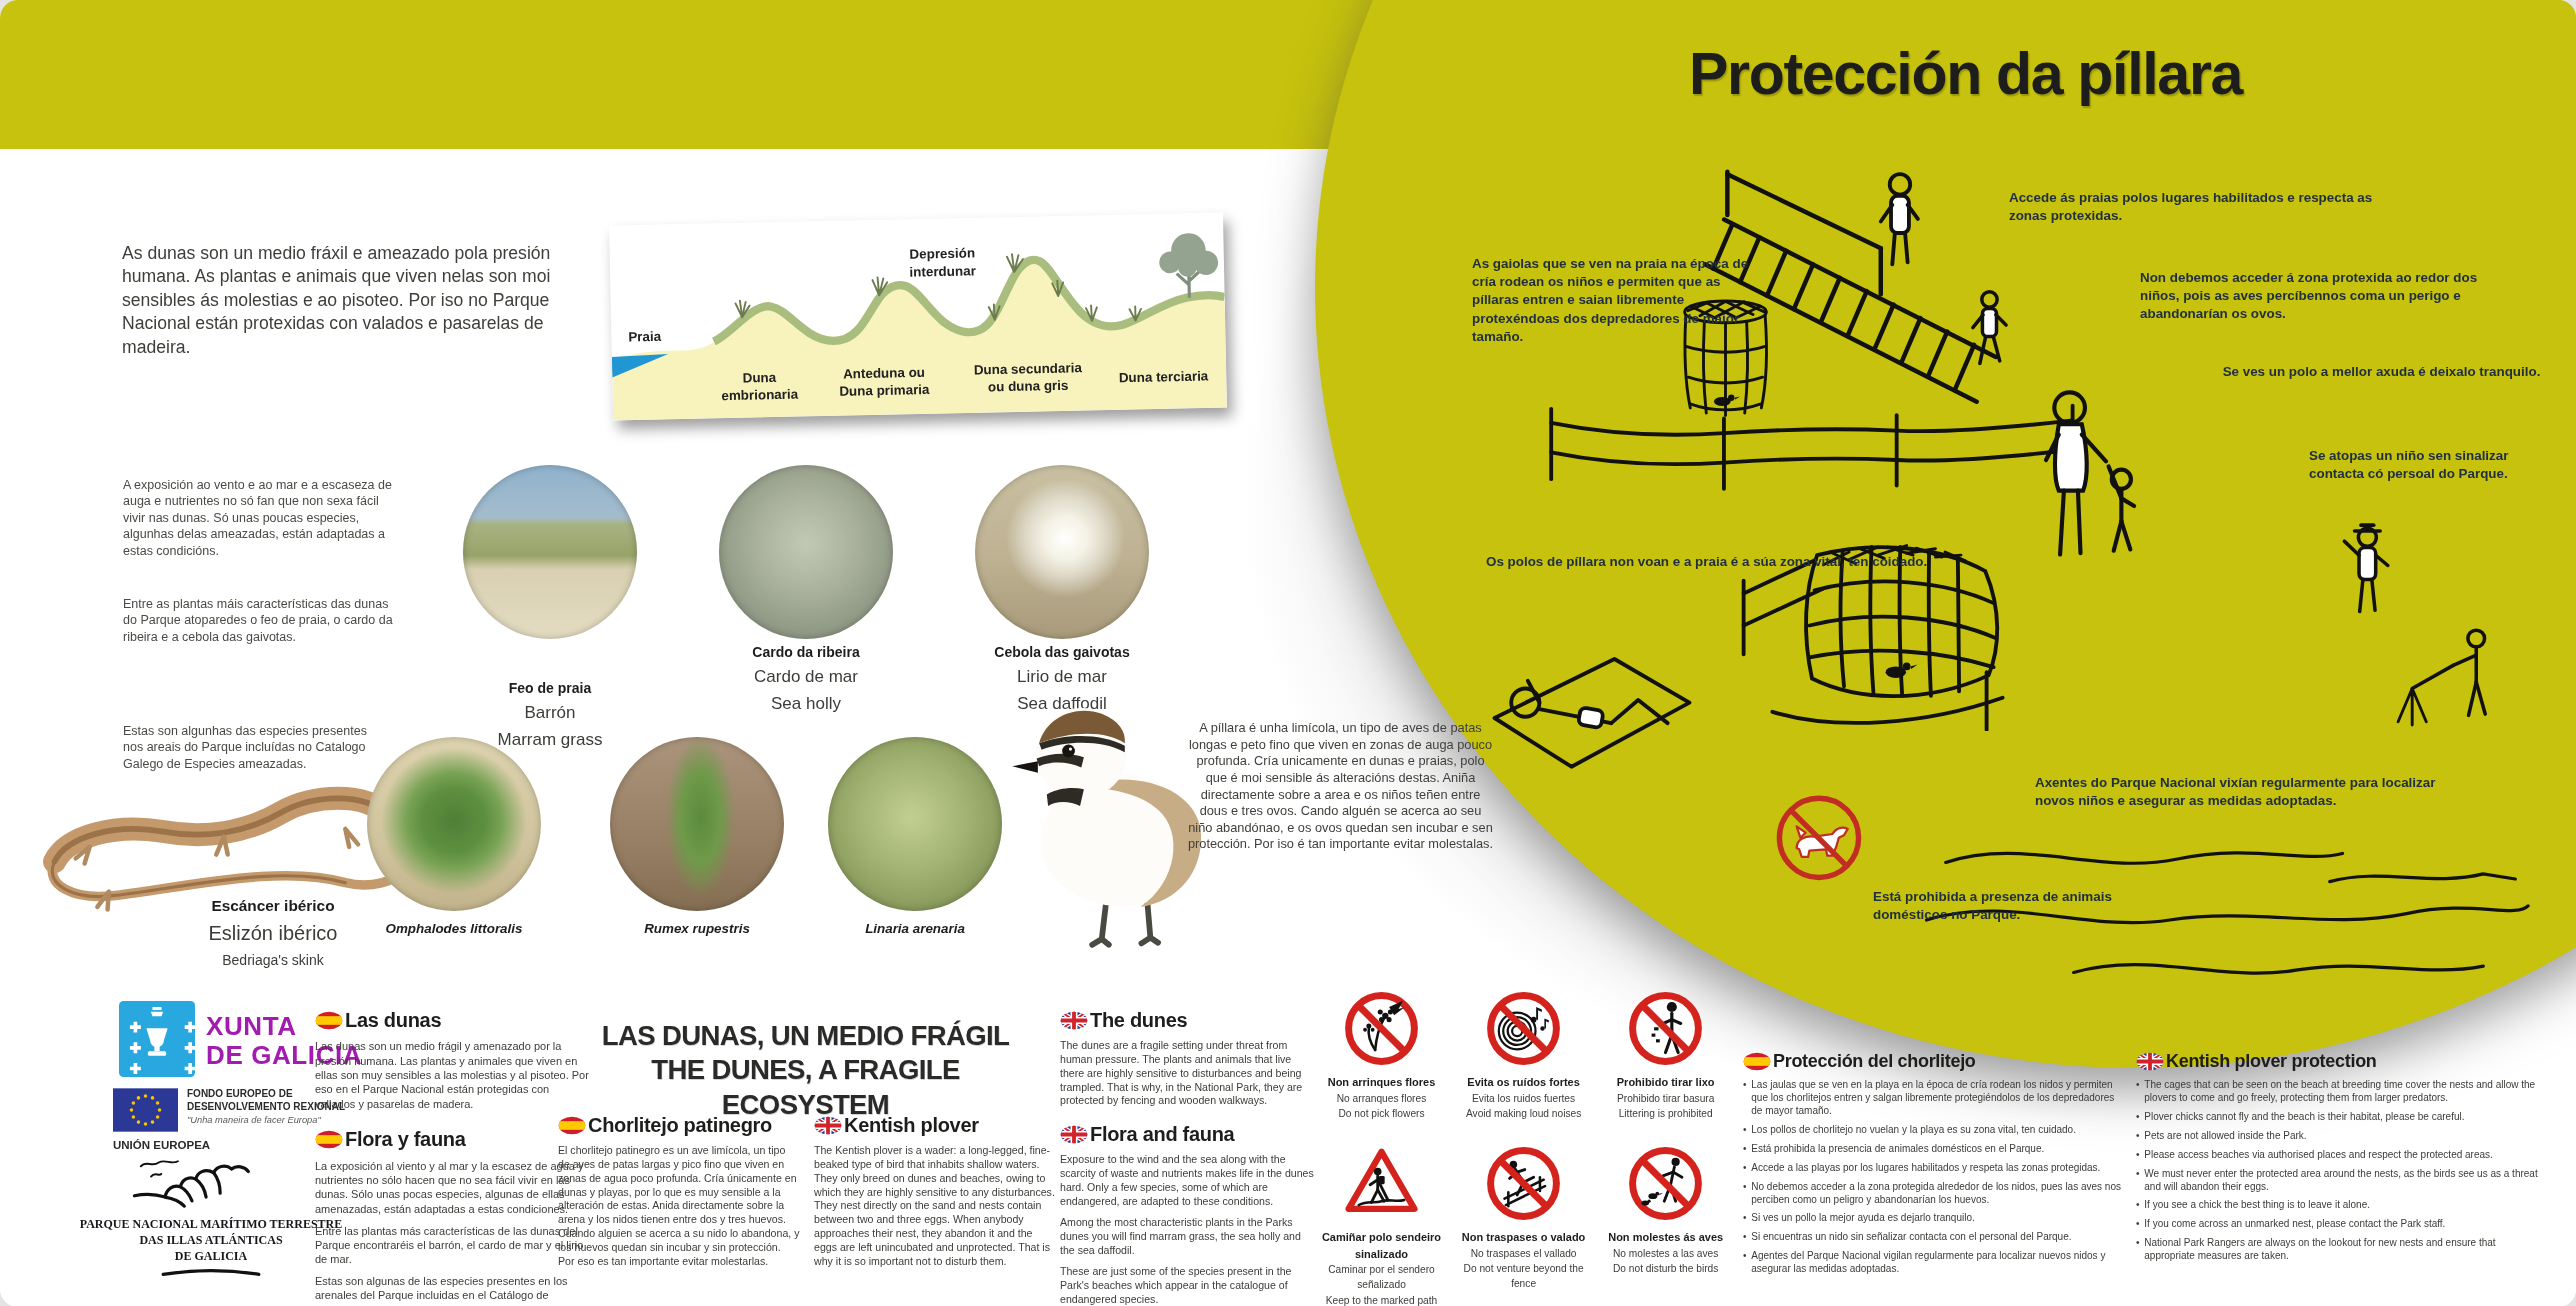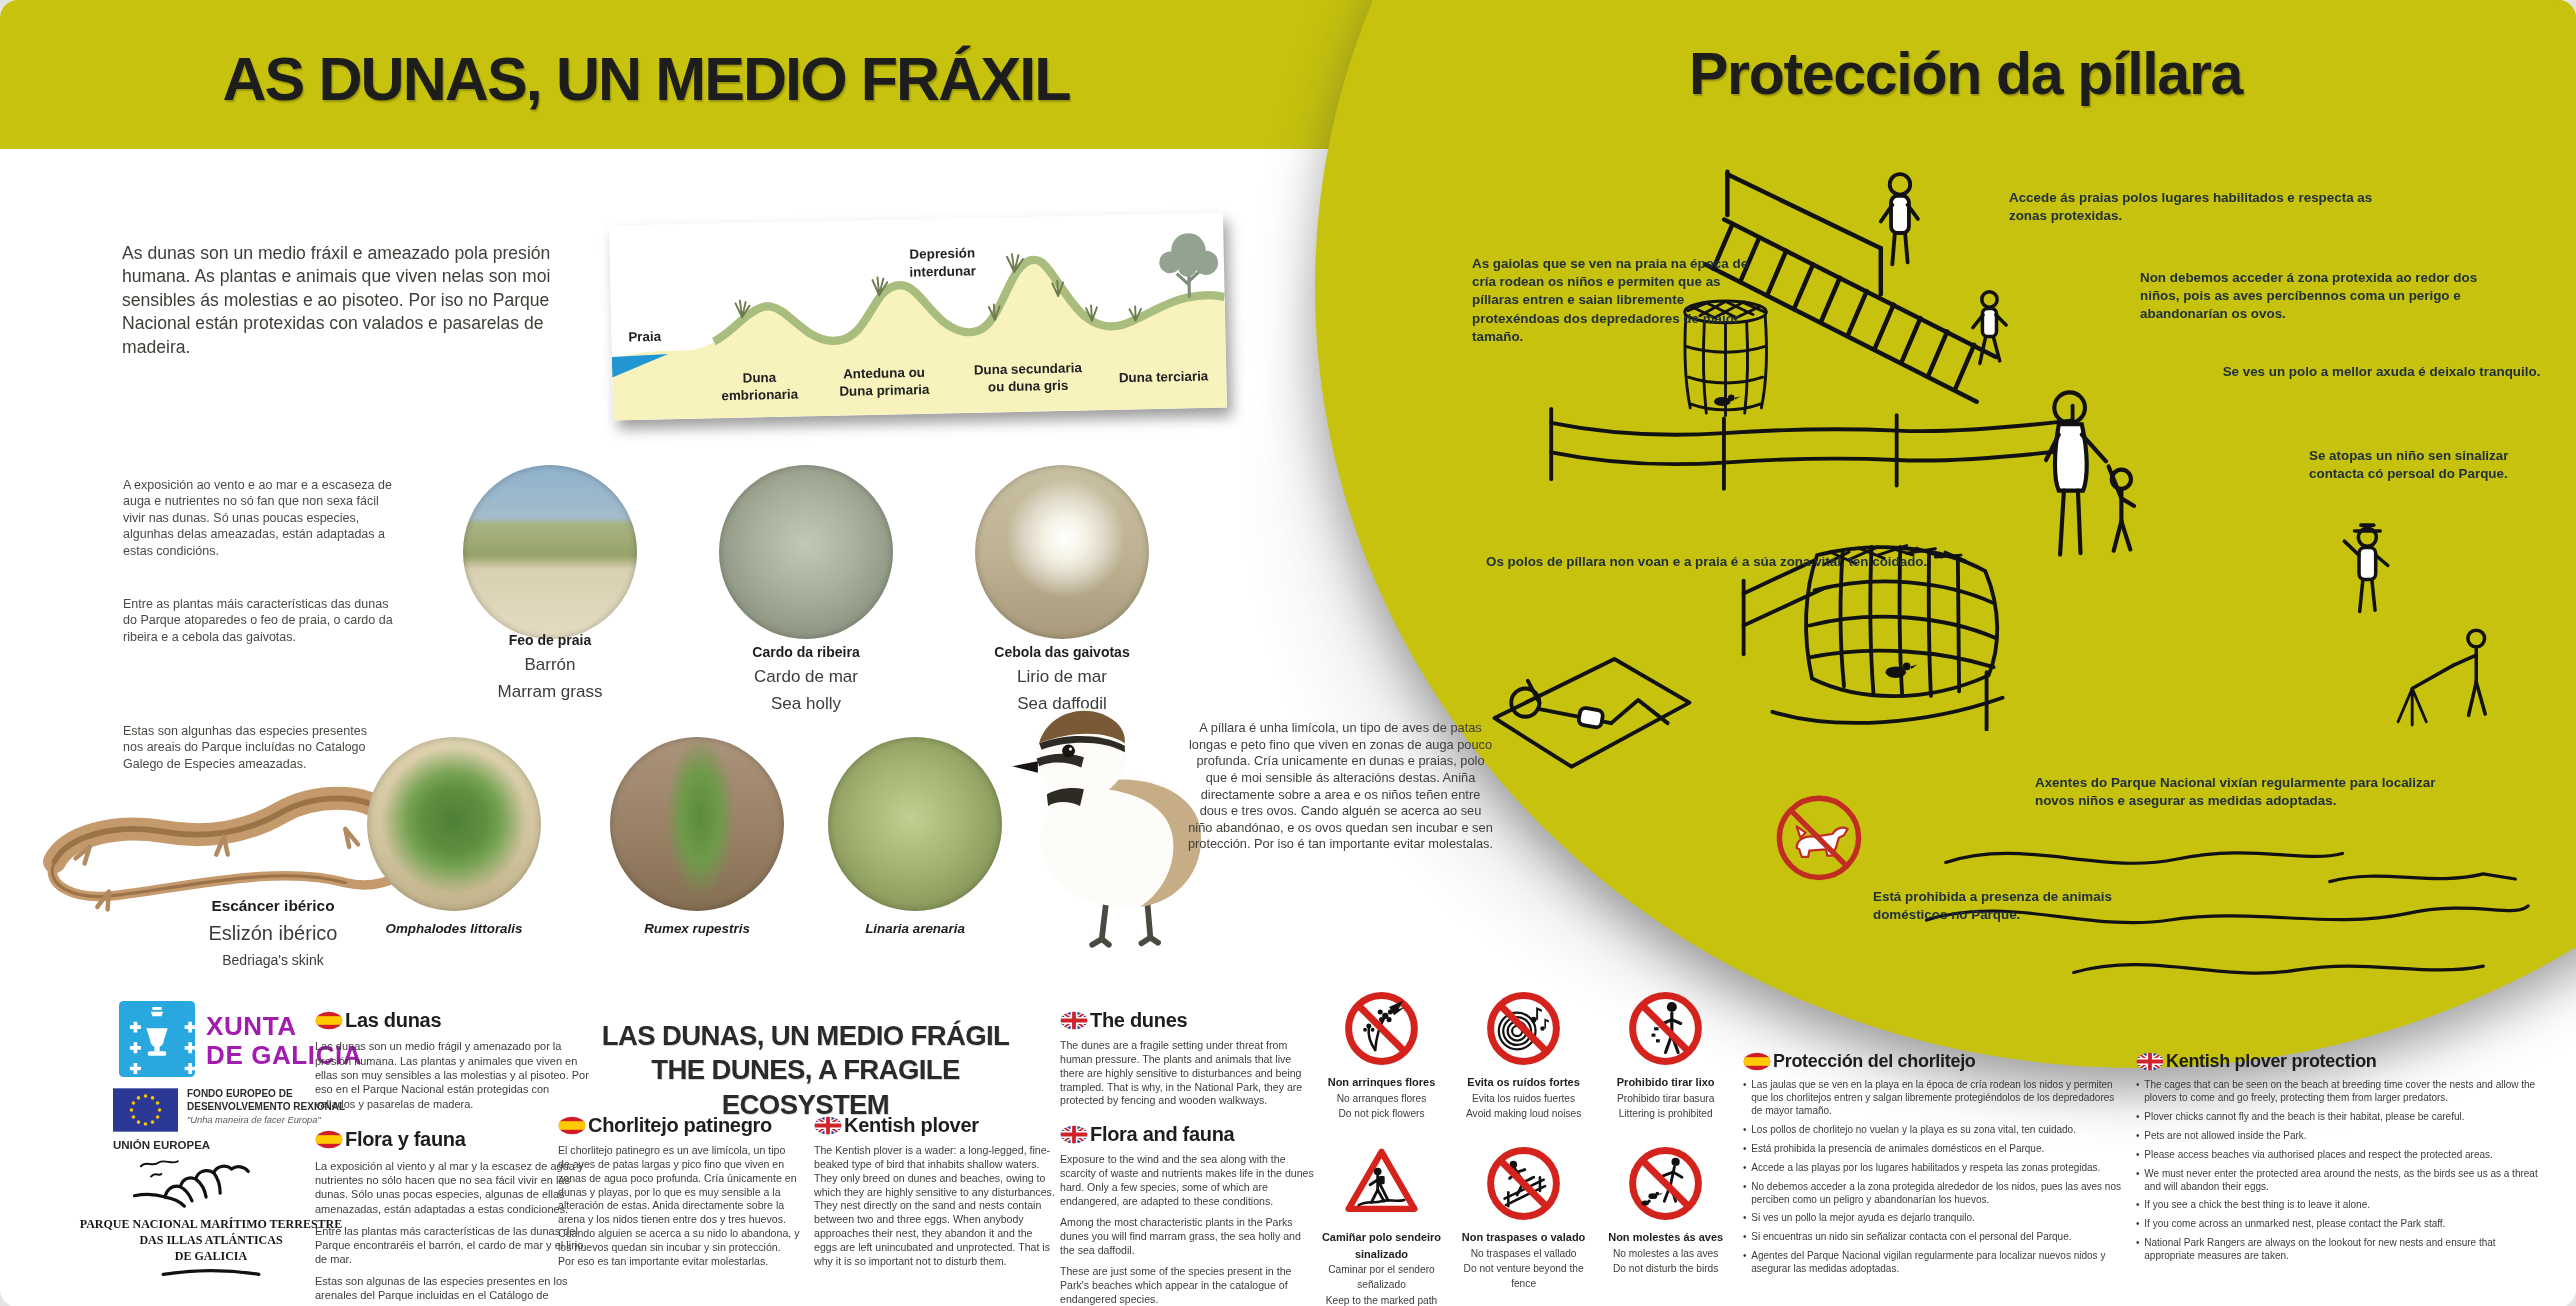--- a/index.html
+++ b/index.html
@@ -59,21 +59,20 @@
     </g>
   </defs>
 </svg>
 
 <div class="poster">
 
   <div class="abs silver"></div>
   <div class="abs band"></div>
   <div class="abs ellipse"></div>
 
-  <div class="abs title" style="left:147px;top:44px;width:998px;text-align:center;font-size:61px;">AS DUNAS, UN MEDIO FRÁXIL</div>
   <div class="abs title" style="left:1689px;top:40px;width:832px;font-size:59px;letter-spacing:-1.3px;">Protección da píllara</div>
 
   <div class="abs" style="left:122px;top:242px;width:451px;font-size:17.6px;line-height:1.33;color:#3f3e39;font-weight:500;">As dunas son un medio fráxil e ameazado pola presión humana. As plantas e animais que viven nelas son moi sensibles ás molestias e ao pisoteo. Por iso no Parque Nacional están protexidas con valados e pasarelas de madeira.</div>
 
   <div class="abs diagram" style="left:611px;top:219px;width:614px;height:195px;">
     <svg viewBox="0 0 960 305" width="614" height="195">
       <path d="M0,208 C40,200 70,196 110,198 C150,200 175,178 205,152 C225,135 240,130 250,132 C270,136 285,158 310,175 C330,188 350,190 365,185 C390,176 400,150 420,122 C432,106 448,100 460,104 C480,110 495,140 520,162 C540,178 560,182 575,176 C600,166 610,130 632,92 C645,70 660,64 672,70 C690,80 705,120 735,152 C755,172 775,178 800,172 C830,164 860,140 900,132 C925,127 945,128 960,132 L960,305 L0,305 Z" fill="#f8f3bd"></path>
       <path d="M160,185 C175,178 185,168 205,152 C225,135 240,130 250,132 C270,136 285,158 310,175 C330,188 350,190 365,185 C390,176 400,150 420,122 C432,106 448,100 460,104 C480,110 495,140 520,162 C540,178 560,182 575,176 C600,166 610,130 632,92 C645,70 660,64 672,70 C690,80 705,120 735,152 C755,172 775,178 800,172 C830,164 860,140 900,132 C925,127 945,128 960,132" fill="none" stroke="#a9bd7e" stroke-width="13"></path>
       <path d="M0,206 L88,203 L0,238 Z" fill="#2096d3"></path>
       <g stroke="#6d7c4e" stroke-width="3" fill="none" stroke-linecap="round">
@@ -108,21 +107,21 @@
   </div>
 
   <div class="abs body-l" style="left:123px;top:477px;width:272px;">A exposición ao vento e ao mar e a escaseza de auga e nutrientes no só fan que non sexa fácil vivir nas dunas. Só unas poucas especies, algunhas delas ameazadas, están adaptadas a estas condicións.</div>
   <div class="abs body-l" style="left:123px;top:596px;width:272px;">Entre as plantas máis características das dunas do Parque atoparedes o feo de praia, o cardo da ribeira e a cebola das gaivotas.</div>
   <div class="abs body-l" style="left:123px;top:723px;width:256px;">Estas son algunhas das especies presentes nos areais do Parque incluídas no Catalogo Galego de Especies ameazadas.</div>
 
   <div class="abs photo" style="left:463px;top:465px;width:174px;height:174px;background:linear-gradient(180deg,#8fb2cc 0%,#a4bccd 30%,#a8b383 34%,#97a368 52%,#d9d0b2 60%,#e4dcc2 100%);"></div>
   <div class="abs photo" style="left:719px;top:465px;width:174px;height:174px;background:radial-gradient(circle at 50% 45%,#c2c8b4 0%,#a8b09b 40%,#8e9783 72%,#79826f 100%);"></div>
   <div class="abs photo" style="left:975px;top:465px;width:174px;height:174px;background:radial-gradient(circle at 52% 42%,#ffffff 0%,#f4f2e4 16%,rgba(255,255,255,.45) 30%,rgba(255,255,255,0) 44%),linear-gradient(180deg,#c9c0a2 0%,#bdb191 55%,#a89a7a 100%);"></div>
 
-  <div class="abs species" style="left:435px;top:632px;width:230px;">
+  <div class="abs species" style="left:435px;top:680px;width:230px;">
     <div class="n1">Feo de praia</div>
     <div class="n2">Barrón</div>
     <div class="n2">Marram grass</div>
   </div>
   <div class="abs species" style="left:691px;top:644px;width:230px;">
     <div class="n1">Cardo da ribeira</div>
     <div class="n2">Cardo de mar</div>
     <div class="n2">Sea holly</div>
   </div>
   <div class="abs species" style="left:947px;top:644px;width:230px;">

